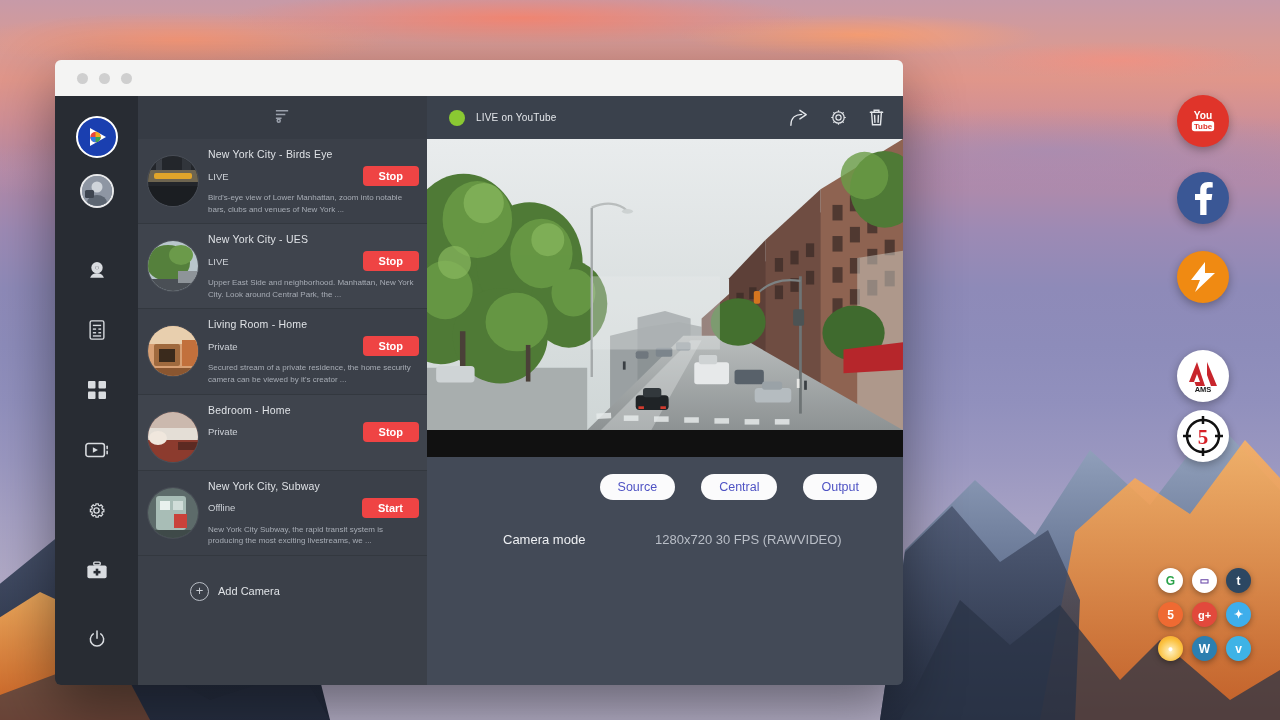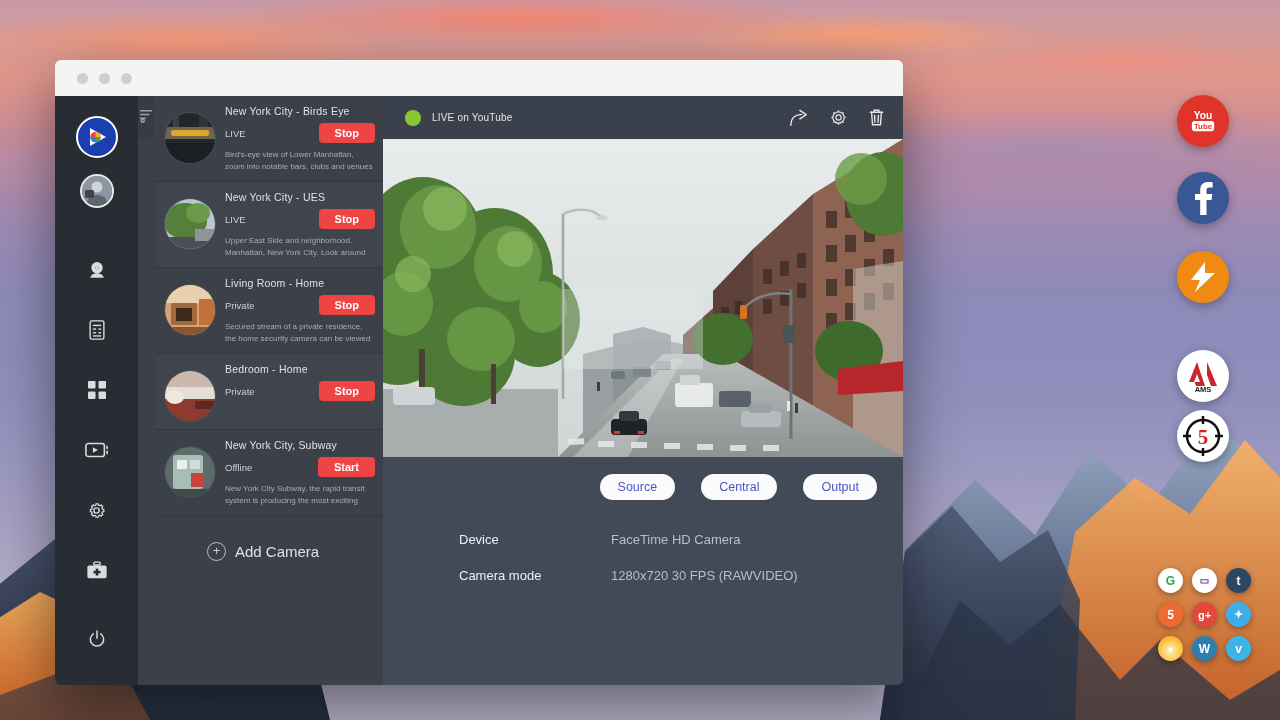--- a/index.html
+++ b/index.html
@@ -98,23 +98,23 @@
     background: linear-gradient(135deg,#9aa1ab 0%,#6f7885 45%,#454c57 100%);
     margin-bottom: 42px;
     overflow: hidden;
     position: relative;
   }
   .rail-spacer { flex: 1; }
   #rail-power { margin-bottom: 26px; }
 
   
   #list-col {
-    width: 245px;
+    width: 289px;
     background: #3b4049;
-    display: flex; flex-direction: row;
+    display: flex; flex-direction: column;
     flex-shrink: 0;
   }
   #list-topbar {
     height: 43px;
     background: #363b44;
     display: flex; align-items: center; justify-content: center;
   }
   #filter-icon { color: #9aa0ab; cursor: pointer; }
 
   #cam-list { flex: 1; overflow: hidden; }
@@ -154,21 +154,21 @@
     display: flex; align-items: center;
     padding: 26px 0 0 52px;
     cursor: pointer;
   }
   #add-camera-circle {
     width: 19px; height: 19px; border-radius: 50%;
     border: 1.3px solid #b9bec6;
     color: #c9ced5; font-size: 13px; line-height: 16px; text-align: center;
     margin-right: 9px;
   }
-  #add-camera-label { color: #dfe2e6; font-size: 15px; }
+  #add-camera-label { color: #dfe2e6; font-size: 11px; }
 
   
   #main-col { flex: 1; background: #434a57; display: flex; flex-direction: column; }
   #main-topbar {
     height: 43px; background: #3a414c;
     display: flex; align-items: center;
     padding: 0 18px 0 22px;
   }
   #live-dot { width: 16px; height: 16px; border-radius: 50%; background: #8ac832; margin-right: 11px; }
   #live-label { color: #e3e6ea; font-size: 10px; letter-spacing: .2px; }
@@ -632,24 +632,20 @@
         </div>
 
         <div id="pills">
           <button class="pill">Source</button>
           <button class="pill">Central</button>
           <button class="pill">Output</button>
         </div>
 
         <div id="info-table">
           <div class="info-row">
-            <div class="info-label">Device</div>
-            <div class="info-value">FaceTime HD Camera</div>
-          </div>
-          <div class="info-row">
             <div class="info-label">Camera mode</div>
             <div class="info-value">1280x720 30 FPS (RAWVIDEO)</div>
           </div>
         </div>
       </div>
     </div>
 
   </div>
 
   <div class="launcher" style="left:1177px; top:95px; background:#e0342a;">

